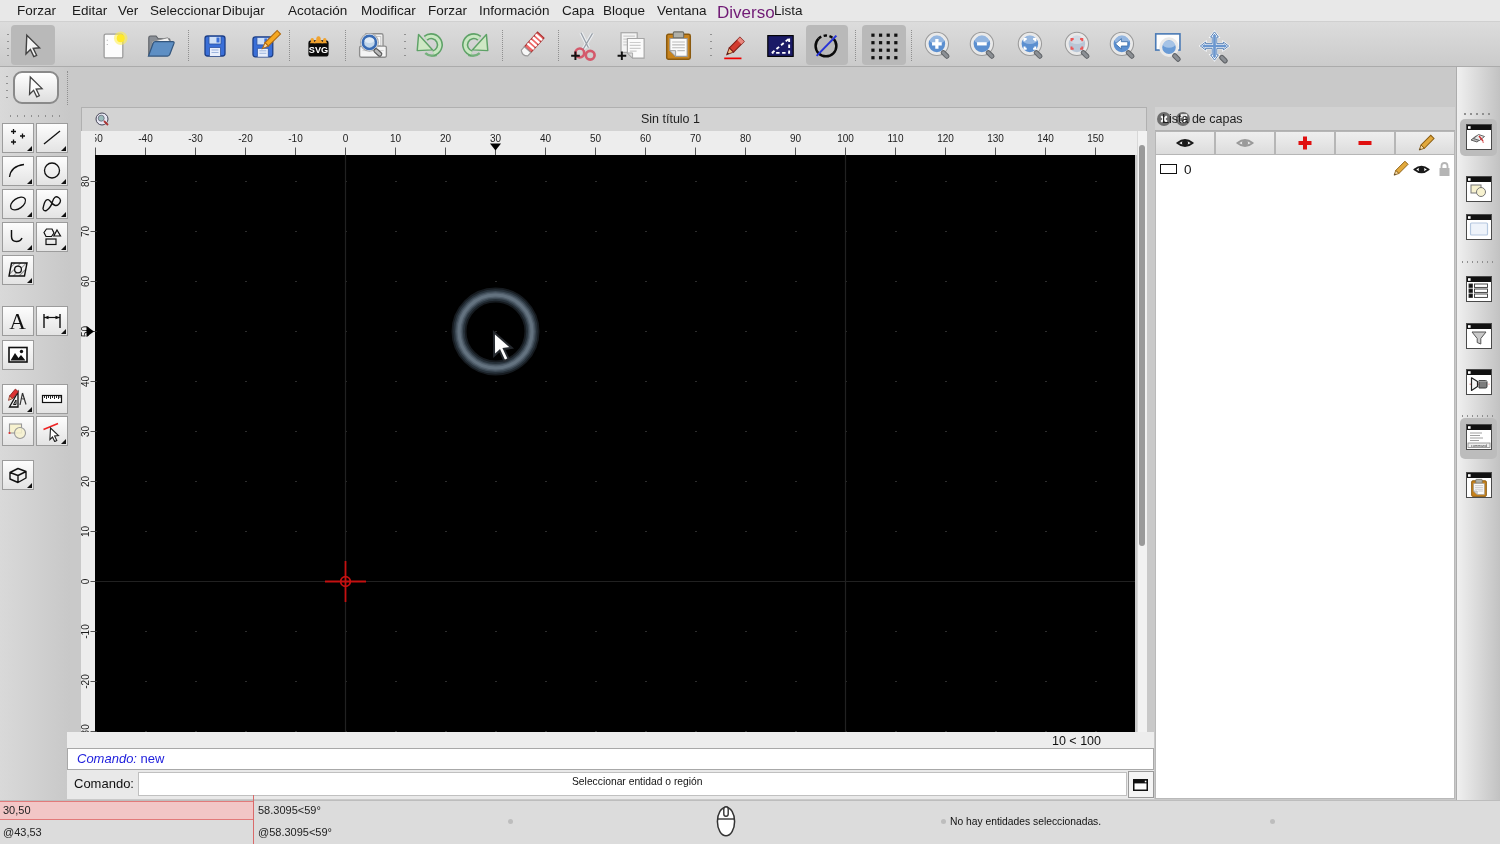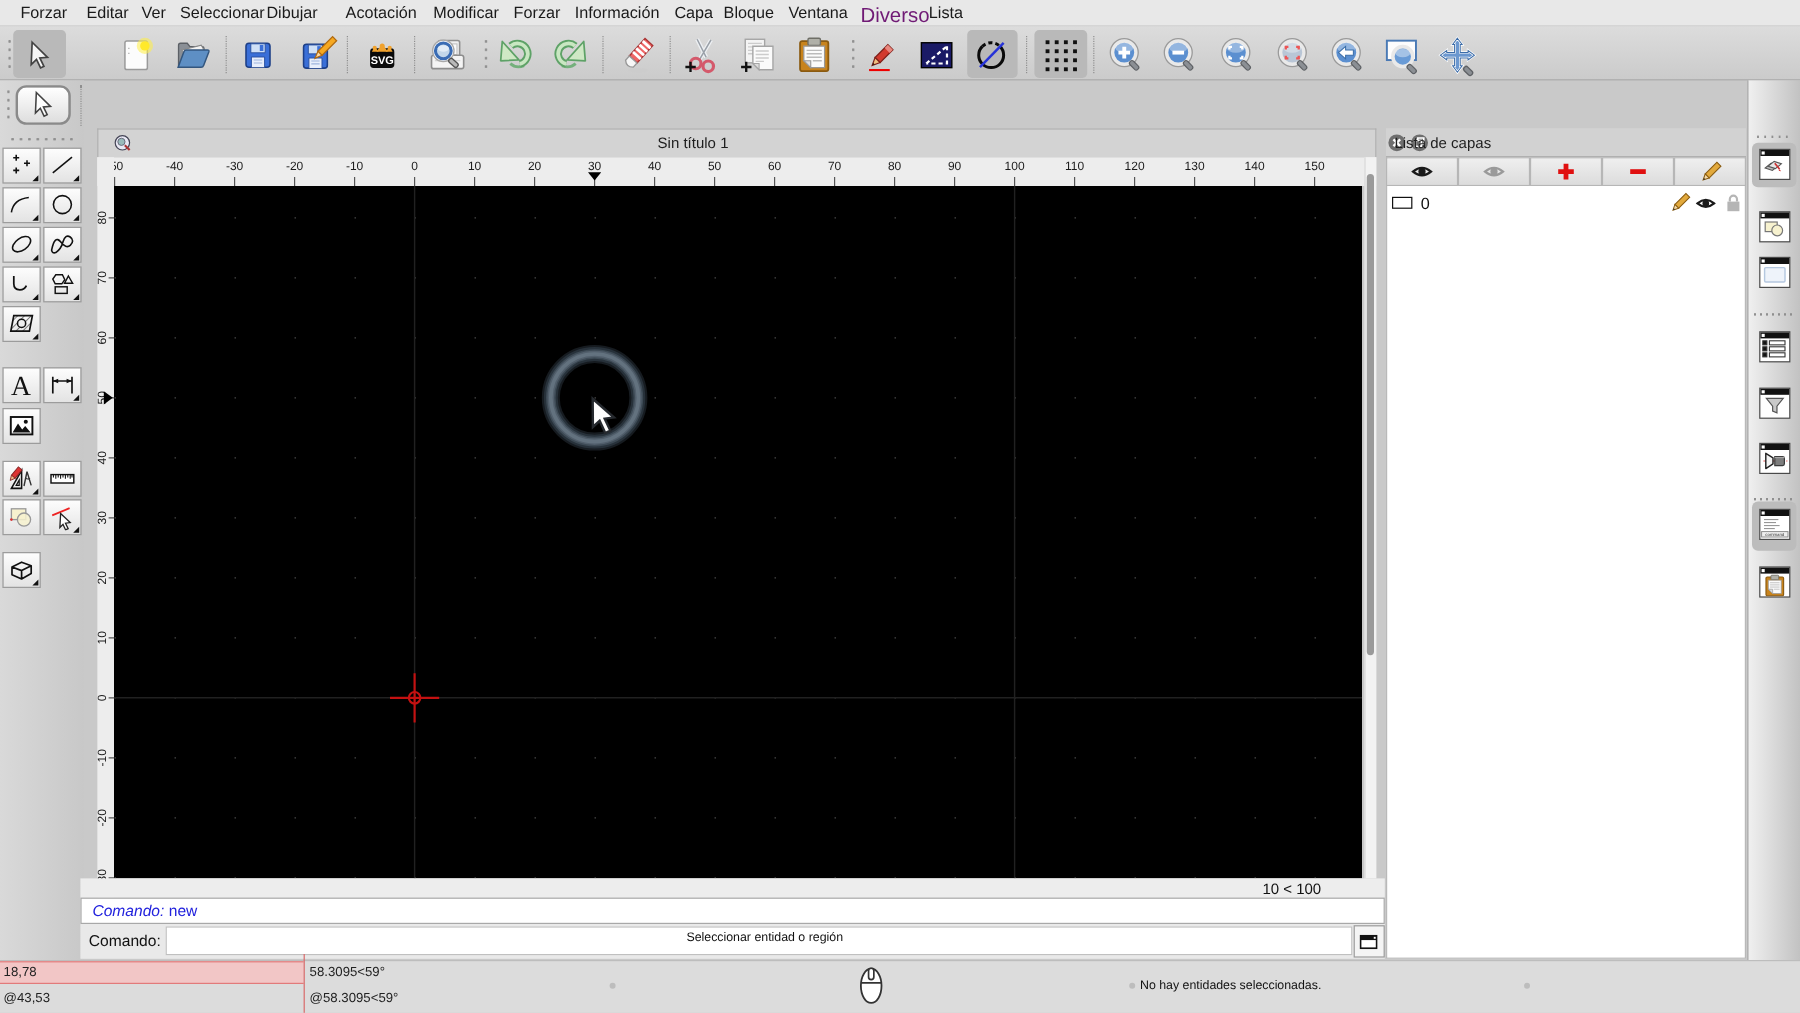--- a/index.html
+++ b/index.html
@@ -343,21 +343,21 @@
     </svg>
     <div class="subtri"></div>
   </div>
 <div class="toolbtn" style="left:2px;top:460px">
     <svg width="22" height="22" viewBox="0 0 22 22" style="position:absolute;left:4px;top:3px">
       <path d="M3 8.5 L11 4.5 L19 7.5 L19 14 L11 18.5 L3 15 Z M3 8.5 L11 11.5 L19 7.5 M11 11.5 L11 18.5" fill="none" stroke="#111" stroke-width="1.4" stroke-linejoin="round"></path>
     </svg>
     <div class="subtri"></div>
   </div>
 <div class="abs" style="left:81px;top:107px;width:1066px;height:24px;background:#d3d3d3;border:1px solid #b0b0b0;border-bottom:none"></div>
-<div class="abs" style="left:548px;top:112px;width:132px;font-size:12.5px;color:#1e1e1e;text-align:left">Sin título 1</div>
+<div class="abs" style="left:568px;top:112px;width:132px;font-size:12.5px;color:#1e1e1e;text-align:right">Sin título 1</div>
 <svg class="abs" style="left:95px;top:112px" width="15" height="15" viewBox="0 0 15 15">
     <circle cx="7" cy="7" r="6" fill="#e8e8f4" stroke="#445" stroke-width="1"></circle>
     <circle cx="6.2" cy="6.2" r="3" fill="#9bb" stroke="#667" stroke-width="0.8"></circle>
     <path d="M9 9 L13 13" stroke="#a33" stroke-width="1.8"></path>
   </svg>
 <svg width="1066" height="24" style="position:absolute;left:81px;top:131px">
     <rect width="1066" height="24" fill="#ededed"></rect>
     <text x="14.5" y="10.5" font-size="10" fill="#1c1c1c" text-anchor="middle" font-family="Liberation Sans, sans-serif">-50</text>
     <text x="64.5" y="10.5" font-size="10" fill="#1c1c1c" text-anchor="middle" font-family="Liberation Sans, sans-serif">-40</text>
     <text x="114.5" y="10.5" font-size="10" fill="#1c1c1c" text-anchor="middle" font-family="Liberation Sans, sans-serif">-30</text>
@@ -559,21 +559,21 @@
       <path d="M5.5 6.5 h15 v15.5 h-10 l-5-5 Z" fill="#fbfbfb" stroke="#999" stroke-width="0.9"></path>
       <path d="M5.5 17 l5 0 0 5 Z" fill="#ddd" stroke="#999" stroke-width="0.8"></path>
       <path d="M7.5 9.5h11M7.5 12h11M7.5 14.5h11M12 17h6.5" stroke="#bbb" stroke-width="1"></path>
     </g>
   </svg>
 <div class="abs" style="left:1460px;top:261px;width:36px;height:2px;background-image:radial-gradient(circle,#8f8f8f 1px,transparent 1.1px);background-size:5px 2px"></div>
 <div class="abs" style="left:1460px;top:415px;width:36px;height:2px;background-image:radial-gradient(circle,#8f8f8f 1px,transparent 1.1px);background-size:5px 2px"></div>
 <div class="abs" style="left:0;top:800px;width:1500px;height:44px;background:#dcdcdc;border-top:1px solid #bdbdbd"></div>
 <div class="abs" style="left:0;top:801px;width:253px;height:19px;background:#f2c6c6;border-top:1.2px solid #e27a7a;border-bottom:1.2px solid #e27a7a"></div>
 <div class="abs" style="left:253px;top:795px;width:1px;height:49px;background:#d96a6a"></div>
-<div class="abs" style="left:3px;top:804px;font-size:11px;color:#222">18,78</div>
+<div class="abs" style="left:3px;top:804px;font-size:11px;color:#222">30,50</div>
 <div class="abs" style="left:3px;top:826px;font-size:11px;color:#222">@43,53</div>
 <div class="abs" style="left:258px;top:804px;font-size:11px;color:#222">58.3095&lt;59°</div>
 <div class="abs" style="left:258px;top:826px;font-size:11px;color:#222">@58.3095&lt;59°</div>
 <div class="abs" style="left:507.5px;top:819px;width:5px;height:5px;border-radius:50%;background:#bdbdbd"></div>
 <div class="abs" style="left:940.5px;top:819px;width:5px;height:5px;border-radius:50%;background:#bdbdbd"></div>
 <div class="abs" style="left:1269.5px;top:819px;width:5px;height:5px;border-radius:50%;background:#bdbdbd"></div>
 <div class="abs" style="left:572px;top:776px;font-size:10.3px;color:#111">Seleccionar entidad o región</div>
 <svg class="abs" style="left:716px;top:806px" width="20" height="31" viewBox="0 0 20 31">
     <ellipse cx="10" cy="15.5" rx="8.6" ry="14.3" fill="#fff" stroke="#333" stroke-width="1.5"></ellipse>
     <path d="M1.5 13 H18.5" stroke="#333" stroke-width="1.4"></path>

